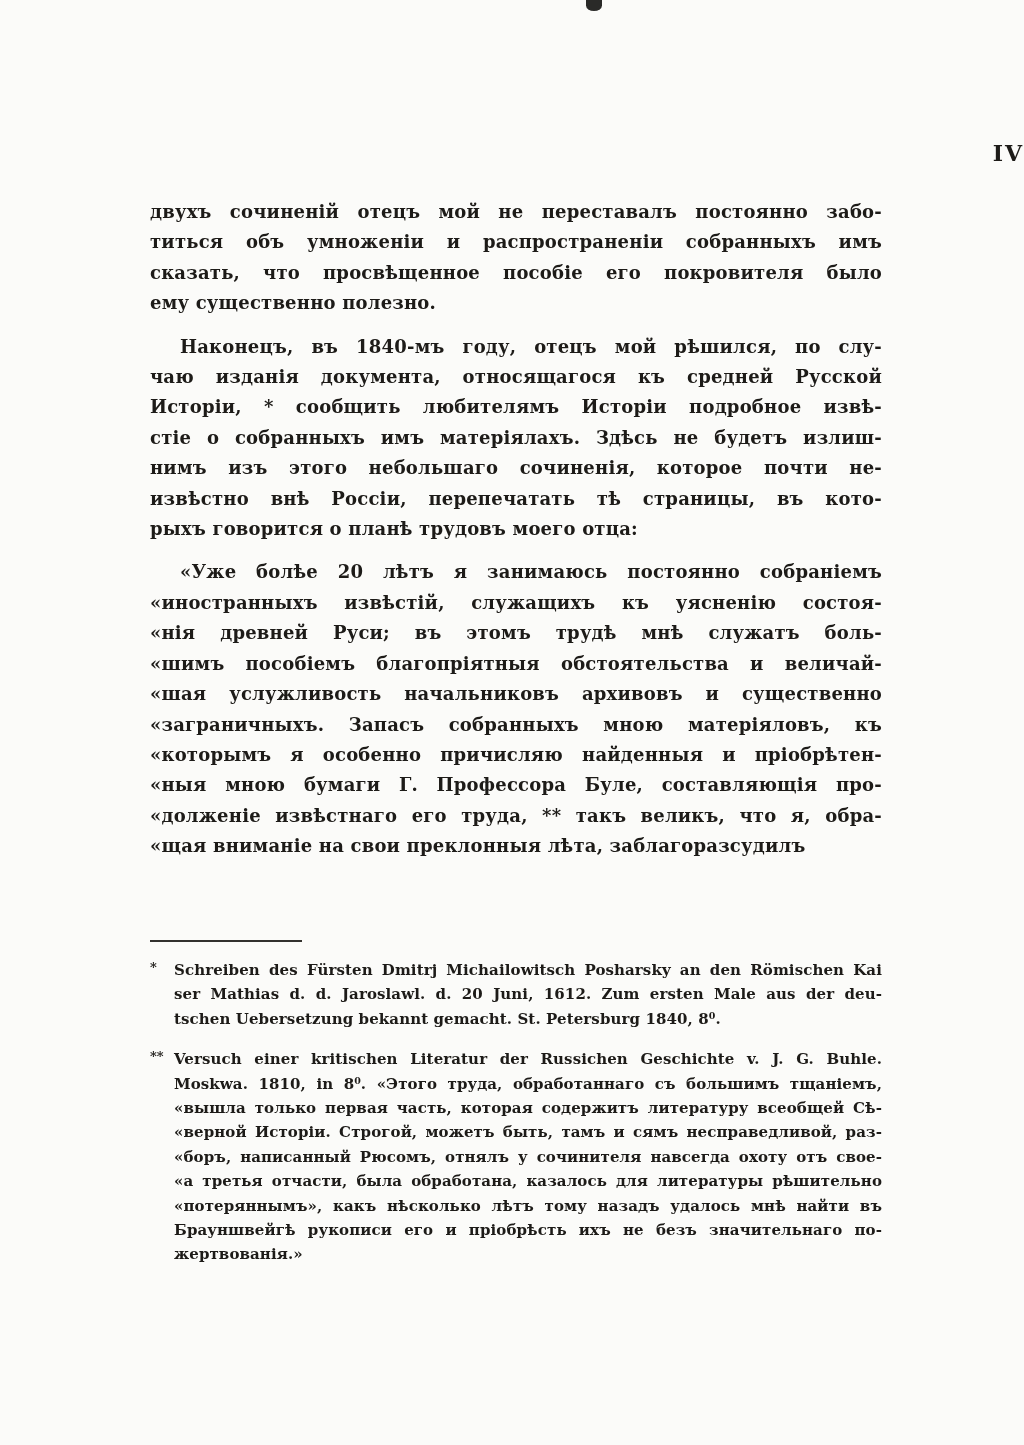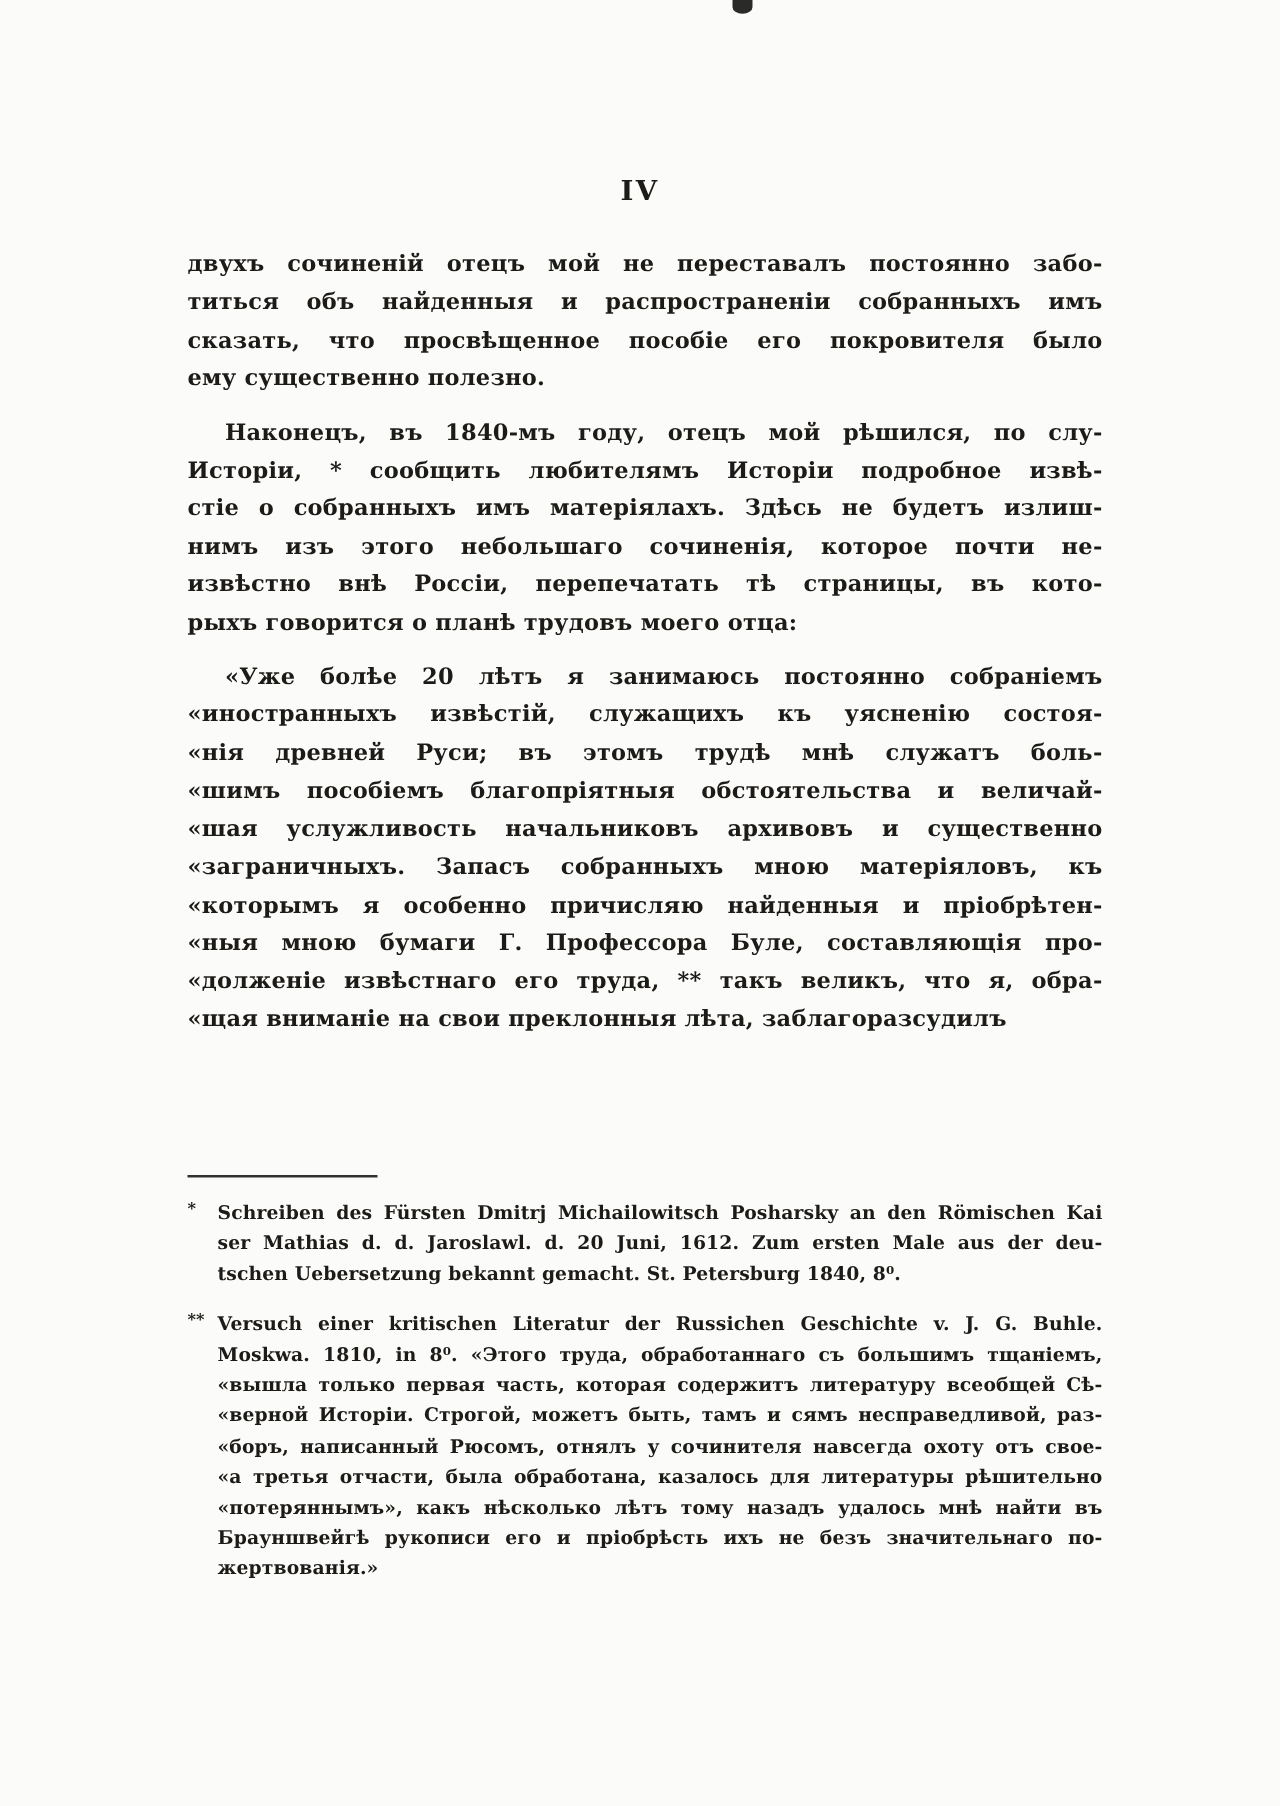--- a/index.html
+++ b/index.html
@@ -17,21 +17,21 @@
     position: absolute;
     top: 0px; left: 586px;
     width: 16px; height: 11px;
     background: #2a2a28;
     border-radius: 0 0 60% 60%;
   }
   .page-number {
     position: absolute;
     top: 140px; left: 0;
     width: 100%;
-    text-align: center;
+    text-align: right;
     font-weight: bold;
     font-size: 22px;
     letter-spacing: 2px;
   }
   .body-text {
     position: absolute;
     top: 197px; left: 150px;
     width: 732px;
     font-size: 18px;
     font-weight: bold;
@@ -80,26 +80,27 @@
 </style>
 </head>
 <body>
 
 <div class="scan-page">
   <div class="ink-speck"></div>
   <div class="page-number">IV</div>
   <div class="body-text" id="body-container">
       <div class="para">
         <div class="line">двухъ сочиненій отецъ мой не переставалъ постоянно забо-</div>
-        <div class="line">титься объ найденныя и распространеніи собранныхъ имъ</div>
+        <div class="line">титься объ умноженіи и распространеніи собранныхъ имъ</div>
         <div class="line">сказать, что просвѣщенное пособіе его покровителя было</div>
         <div class="line last">ему существенно полезно.</div>
       </div>
       <div class="para indent">
         <div class="line">Наконецъ, въ 1840-мъ году, отецъ мой рѣшился, по слу-</div>
+        <div class="line">чаю изданія документа, относящагося къ средней Русской</div>
         <div class="line">Исторіи, * сообщить любителямъ Исторіи подробное извѣ-</div>
         <div class="line">стіе о собранныхъ имъ матеріялахъ. Здѣсь не будетъ излиш-</div>
         <div class="line">нимъ изъ этого небольшаго сочиненія, которое почти не-</div>
         <div class="line">извѣстно внѣ Россіи, перепечатать тѣ страницы, въ кото-</div>
         <div class="line last">рыхъ говорится о планѣ трудовъ моего отца:</div>
       </div>
       <div class="para indent">
         <div class="line">«Уже болѣе 20 лѣтъ я занимаюсь постоянно собраніемъ</div>
         <div class="line">«иностранныхъ извѣстій, служащихъ къ уясненію состоя-</div>
         <div class="line">«нія древней Руси; въ этомъ трудѣ мнѣ служатъ боль-</div>

